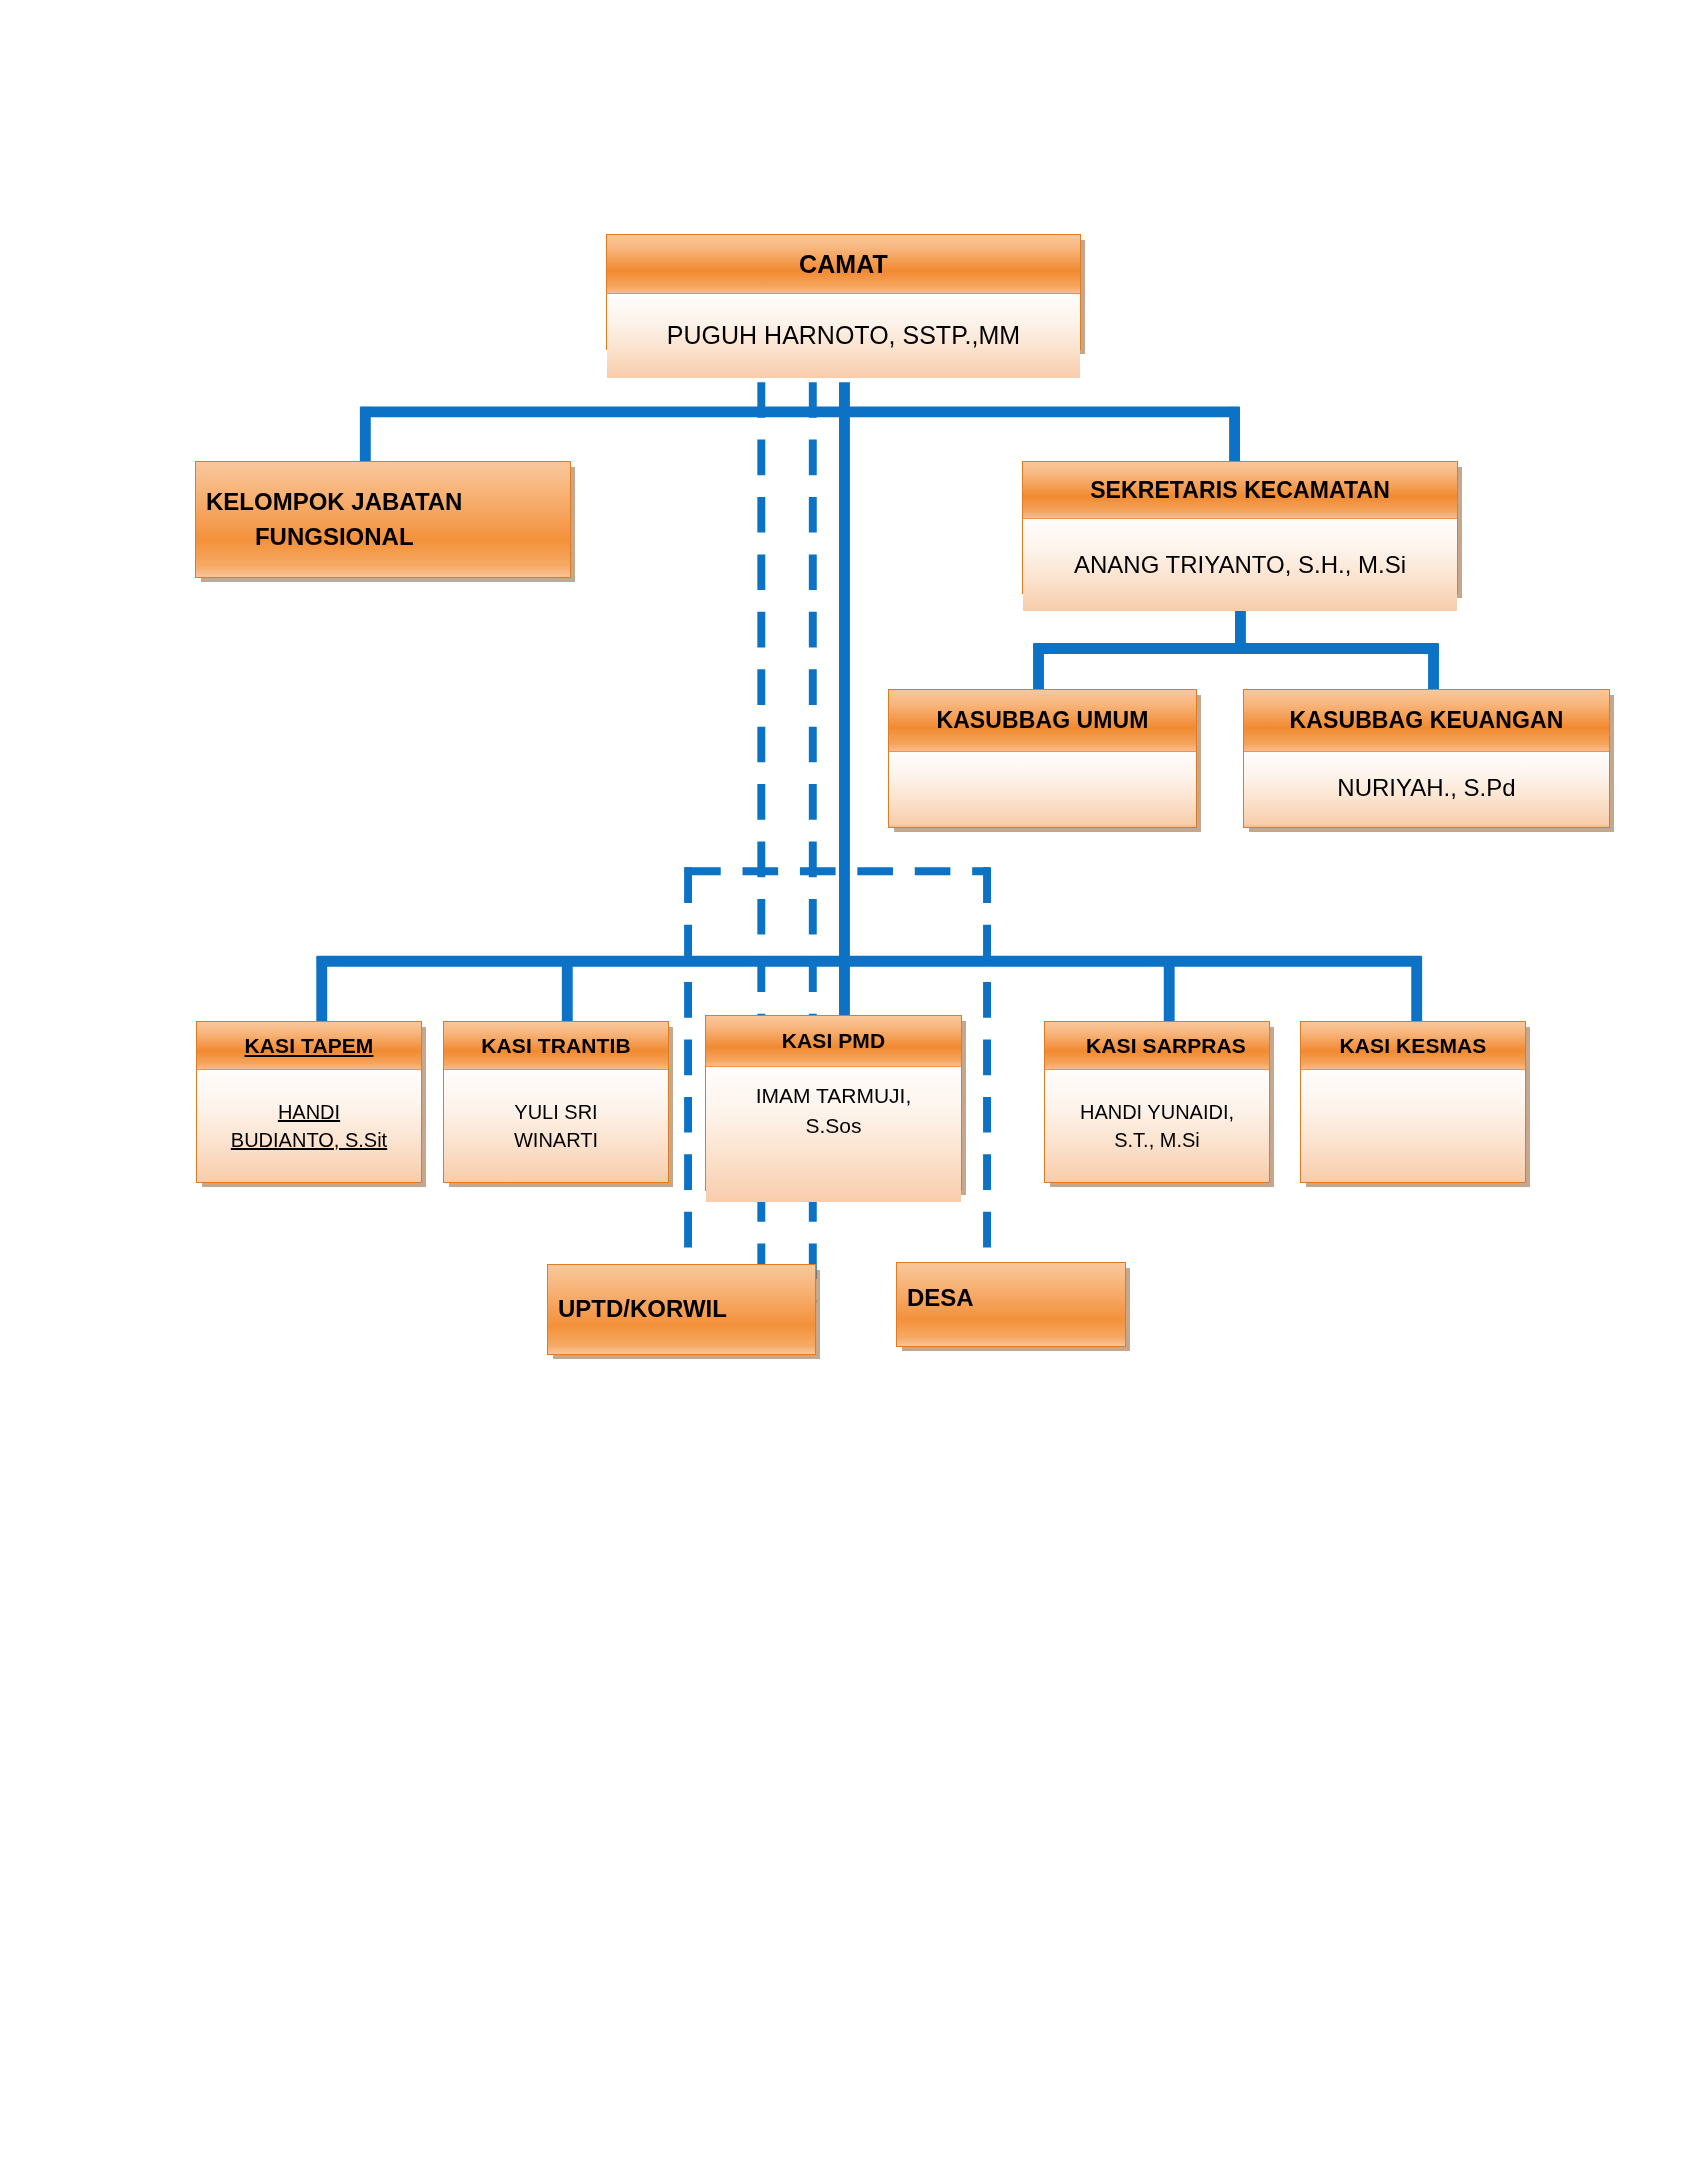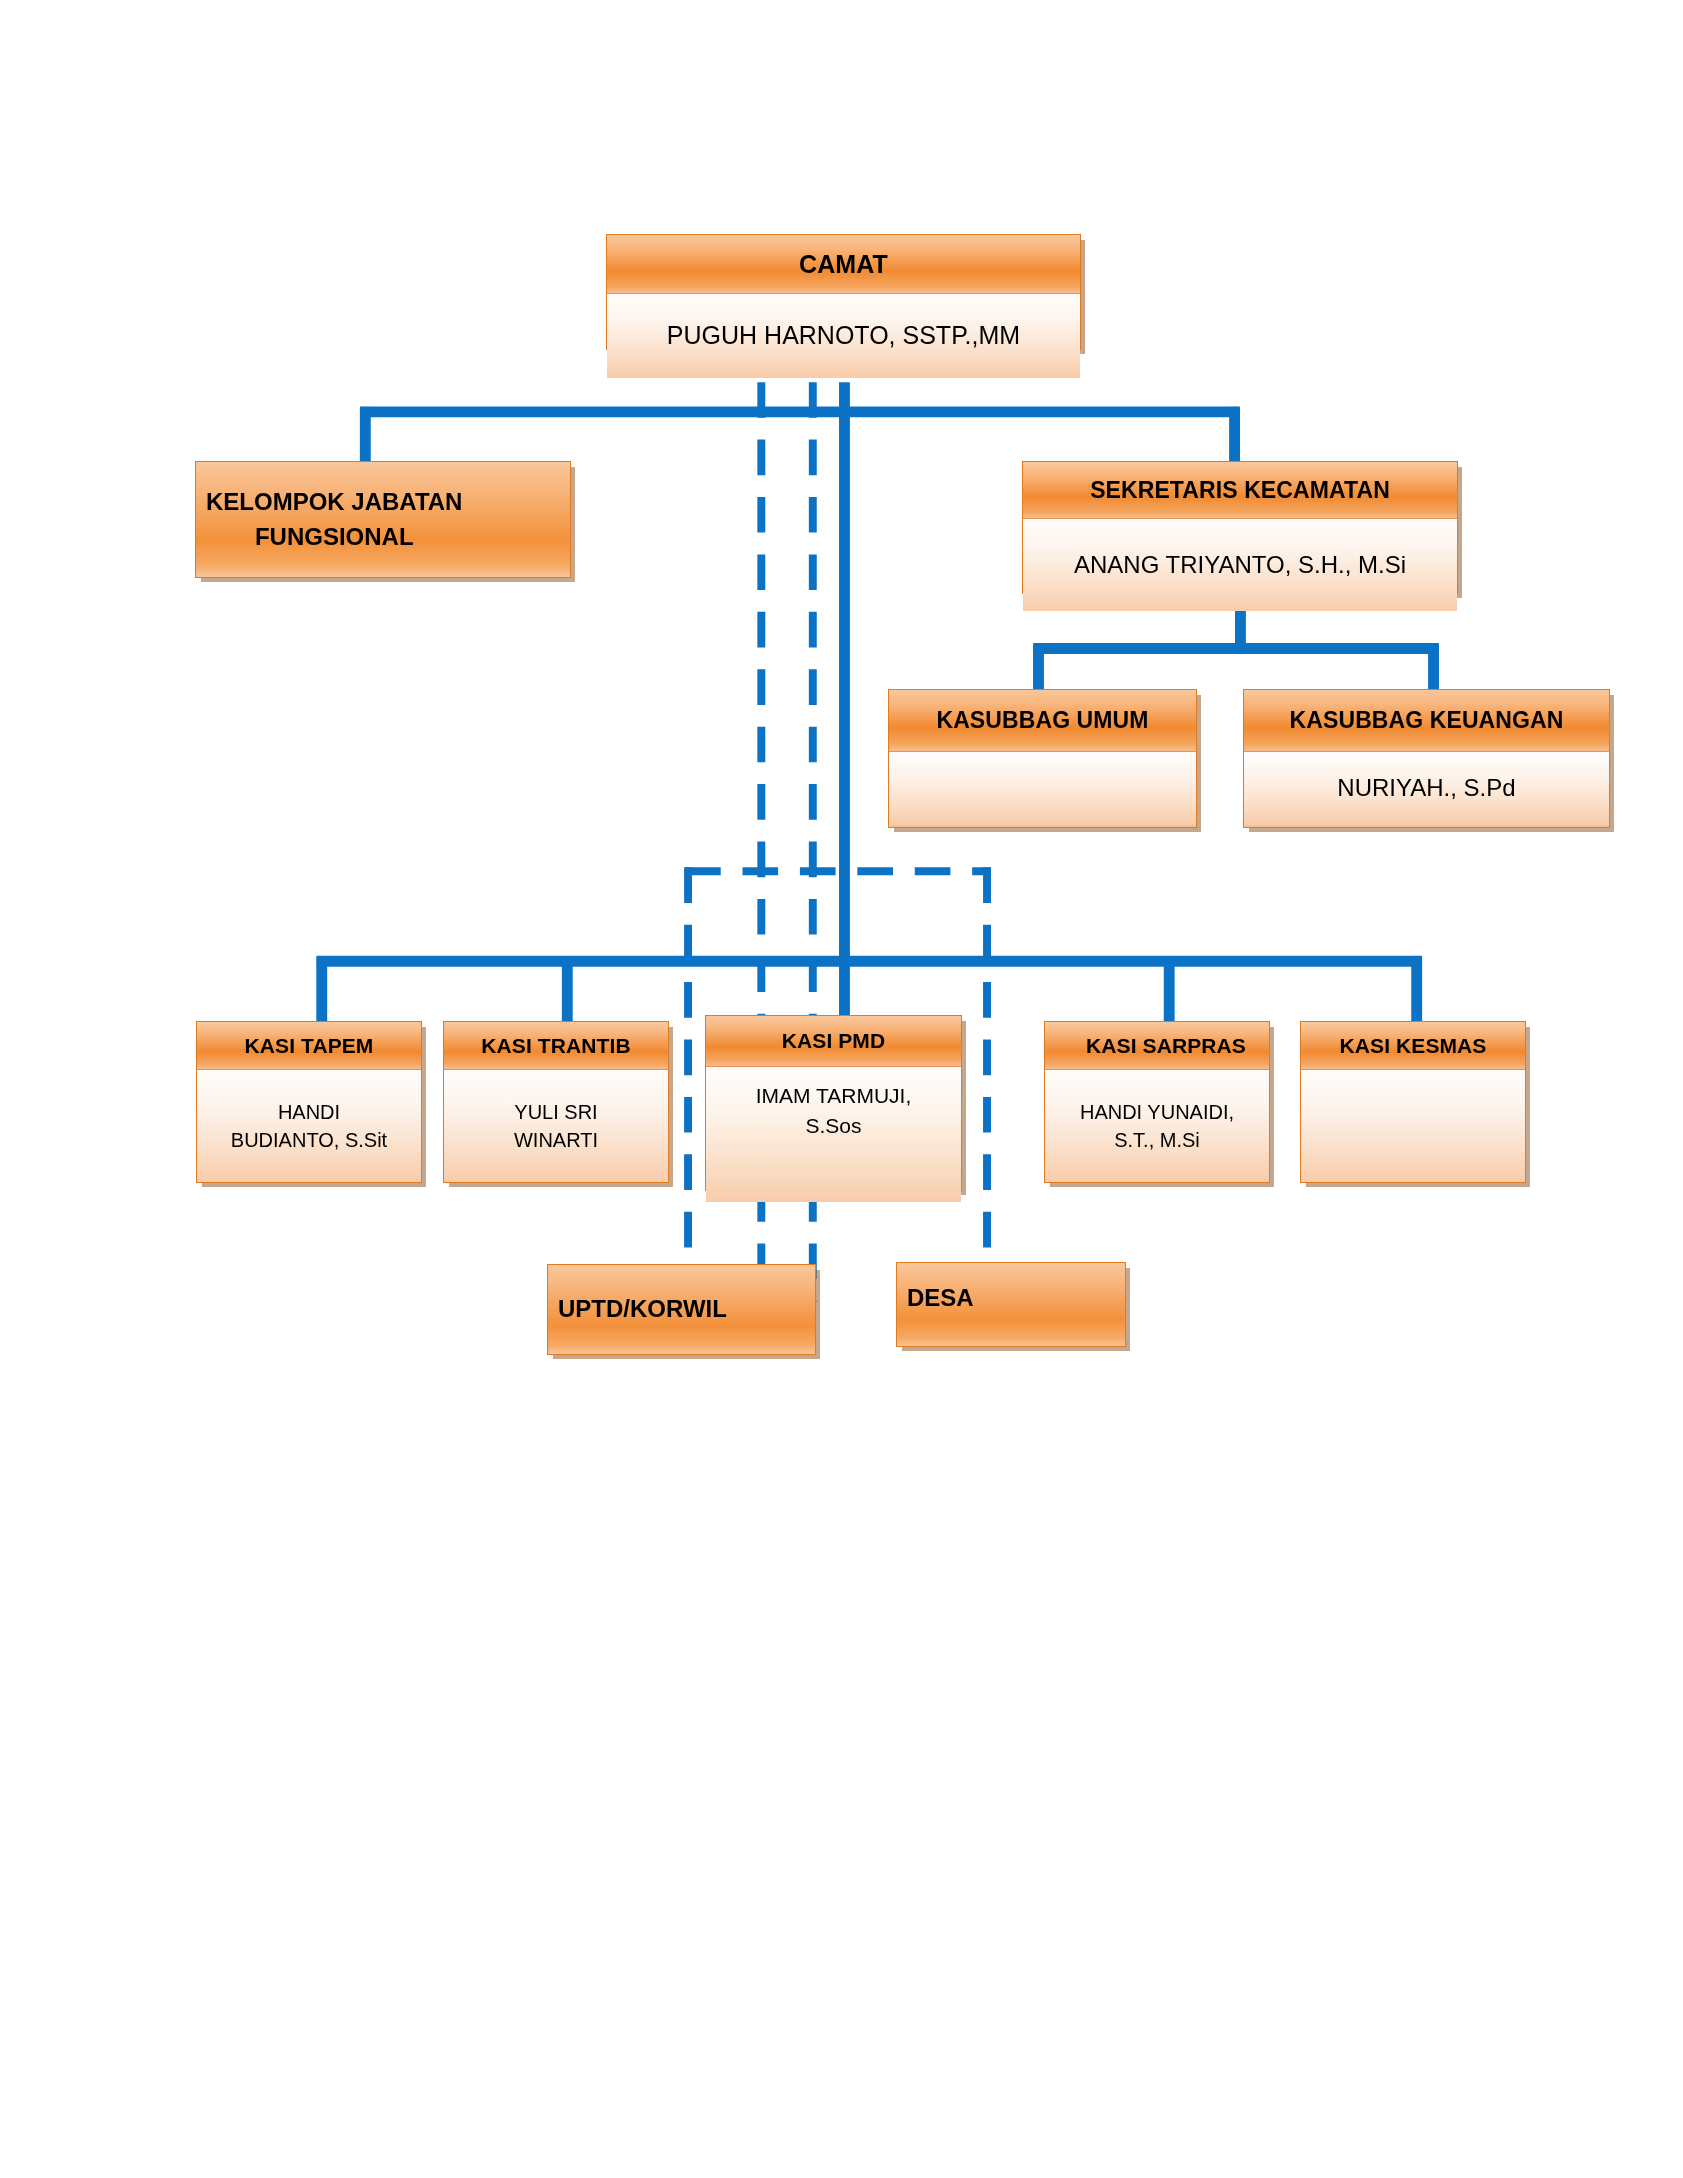--- a/index.html
+++ b/index.html
@@ -170,21 +170,21 @@
 
   <div class="node" style="left:1243px; top:689px; width:367px; height:139px;">
     <div class="node-head" style="height:62px; font-size:23px;">
       <span>KASUBBAG KEUANGAN</span>
     </div>
     <div class="node-body" style="height:73px; font-size:24px;">
       <span>NURIYAH., S.Pd</span>
     </div>
   </div>
 
-  <div class="node" style="left:196px; top:1021px; width:226px; height:162px;">
+  <div class="node" style="left:196px; top:1021px; width:226px; height:162px;text-decoration:underline;">
     <div class="node-head" style="height:48px; font-size:21px;">
       <span>KASI TAPEM</span>
     </div>
     <div class="node-body" style="height:112px; font-size:20px;">
       <div>
         <div>HANDI</div>
         <div>BUDIANTO, S.Sit</div>
       </div>
     </div>
   </div>

